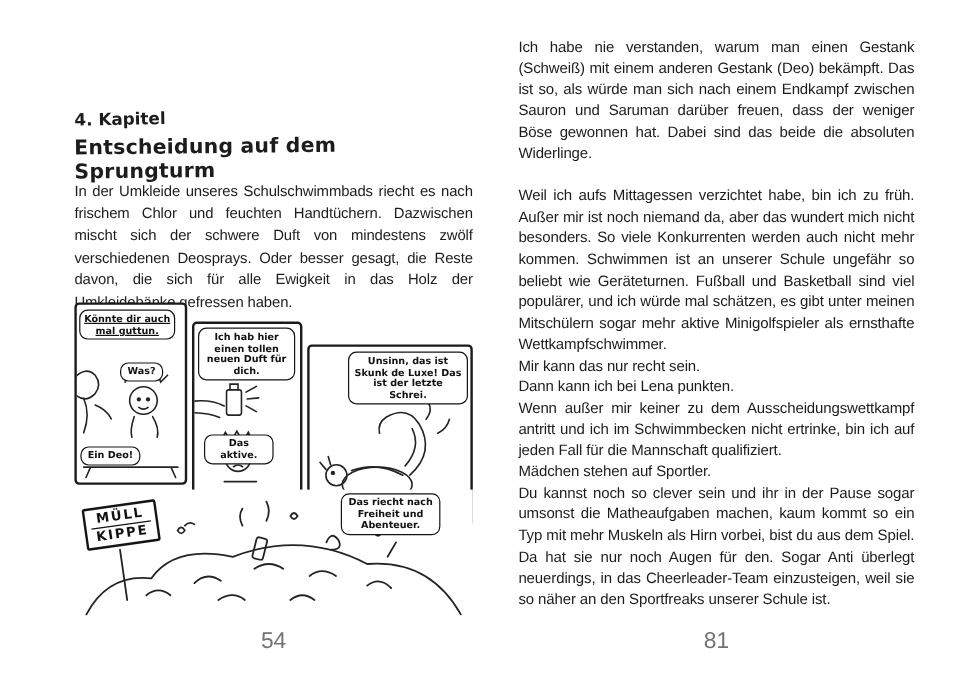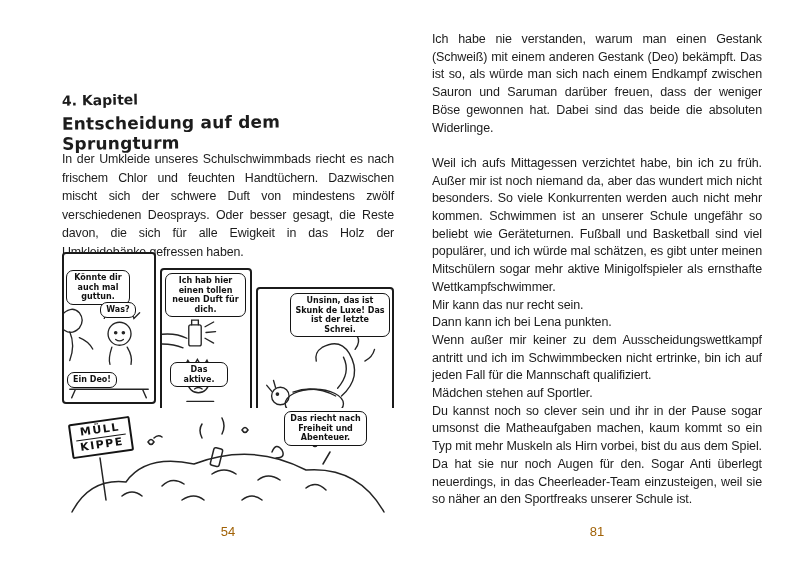--- a/index.html
+++ b/index.html
@@ -28,41 +28,41 @@
     letter-spacing:-0.1px; hyphens:auto;
   }
   .right-text {
     position:absolute; top:31px; left:0; width:330px;
     font-size:12.5px; line-height:17.7px; text-align:justify;
     letter-spacing:-0.1px; hyphens:auto;
   }
   .para { margin:0; }
   .para.gap { margin-top:17.7px; }
 
-  .pagenum { position:absolute; font-size:13px; color:#a16207; }
+  .pagenum { position:absolute; font-size:19px; color:#737373; }
   .pn-left  { top:524px; left:0; width:332px; text-align:center; }
   .pn-right { top:524px; left:0; width:330px; text-align:center; }
 
   
   .comic { position:absolute; top:252px; left:0; width:332px; height:266px; }
   .panel {
     position:absolute; border:2px solid #1b1b1b; border-radius:4px; background:#fff;
   }
   .p1 { left:0;     top:0;     width:94px;  height:152px; }
   .p2 { left:98px;  top:16px;     width:92px;  height:152px; }
   .p3 { left:194px; top:0;     width:138px; height:152px;margin-top:35px; }
   .p4 { left:0;     top:156px; width:332px; height:110px; border:none; border-radius:0; }
   .panel svg { position:absolute; left:0; top:0; width:100%; height:100%; }
 
   .bubble {
     position:absolute; background:#fff; border:1.5px solid #141414; border-radius:7px;
     padding:2px 3px; font-family:"DejaVu Sans", sans-serif;
     font-size:8px; font-weight:700; line-height:9.6px; text-align:center; color:#111;
   }
-  .b11 { left:2px;   top:16px;   width:64px; }
+  .b11 { left:2px;   top:4px;   width:80px;text-decoration:underline; }
   .b12 { left:36px;  top:48px;  width:36px; }
   .b13 { left:3px;   top:118px; width:50px; }
   .b21 { left:3px;   top:3px;   width:81px; }
   .b22 { left:8px;   top:92px;  width:58px; }
   .b31 { left:32px;  top:4px;   width:100px; }
   .b41 { left:222px; top:3px;   width:83px; }
 
   .sign {
     position:absolute; left:8px; top:12px; width:62px;
     background:#fff; border:2px solid #141414; border-radius:2px; padding:1px 4px;

